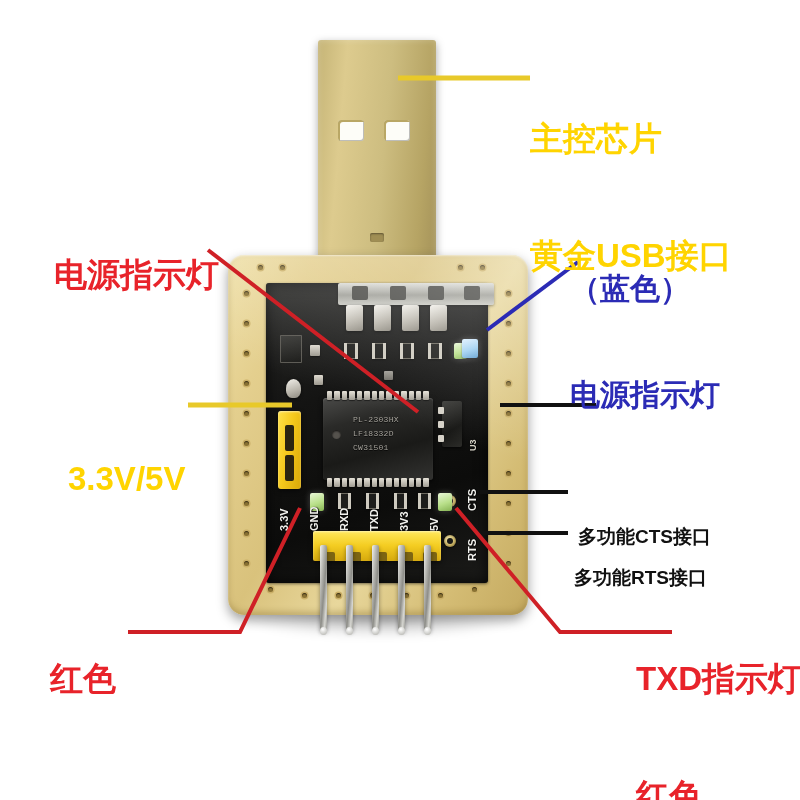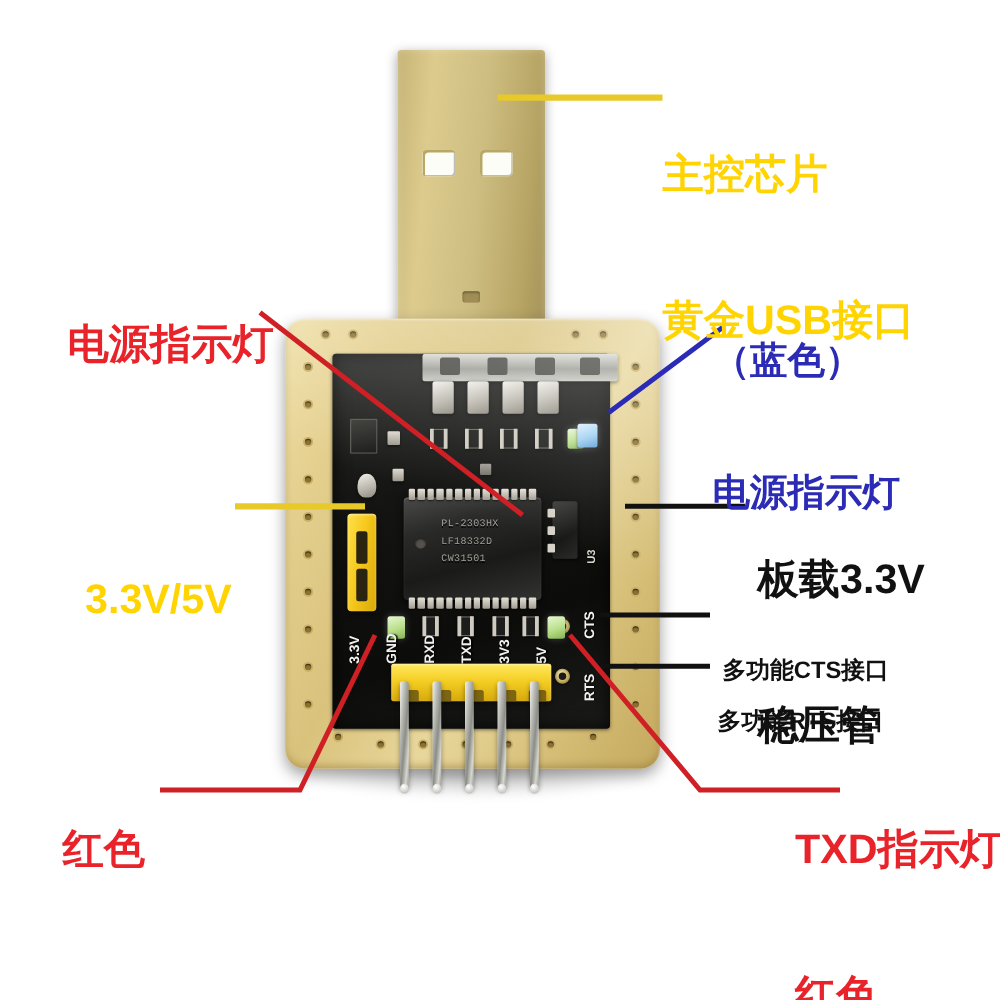--- a/index.html
+++ b/index.html
@@ -395,24 +395,20 @@
 
   <div class="callout c-blue sz-mid" style="left:570px;top:200px;">
     <span class="ln">（蓝色）</span>
     <span class="ln">电源指示灯</span>
   </div>
 
   <div class="callout c-yellow sz-big" style="left:68px;top:382px;">
     <span class="ln">3.3V/5V</span>
   </div>
 
-  <div class="callout c-black sz-big" style="left:606px;top:366px;">
-    <span class="ln">板载3.3V</span>
-    <span class="ln">稳压管</span>
-  </div>
 
   <div class="callout c-black sz-small" style="left:574px;top:522px;">
     <span class="ln">多功能RTS接口</span>
   </div>
 
   <div class="callout c-black sz-small" style="left:578px;top:481px;">
     <span class="ln">多功能CTS接口</span>
   </div>
 
   <div class="callout c-red sz-big" style="left:50px;top:582px;">

